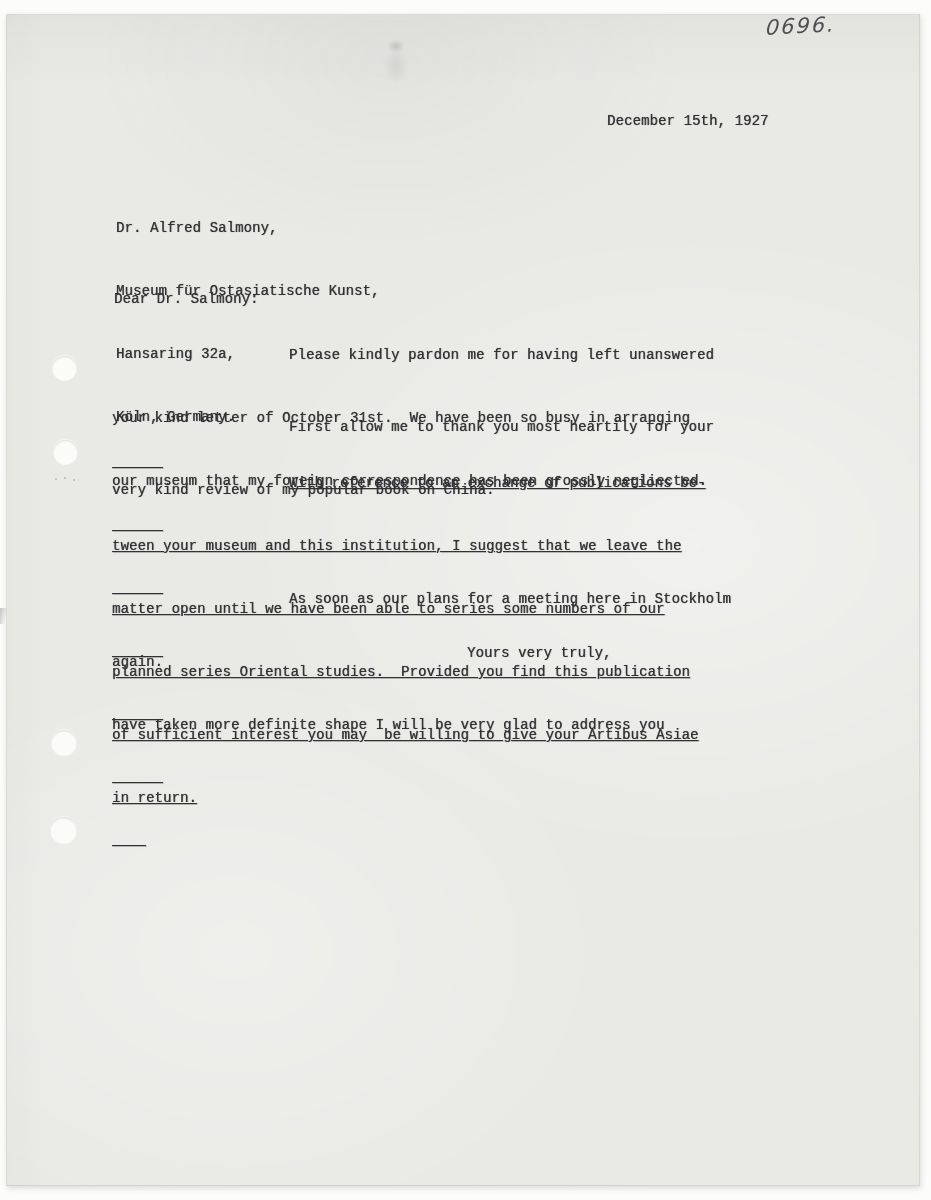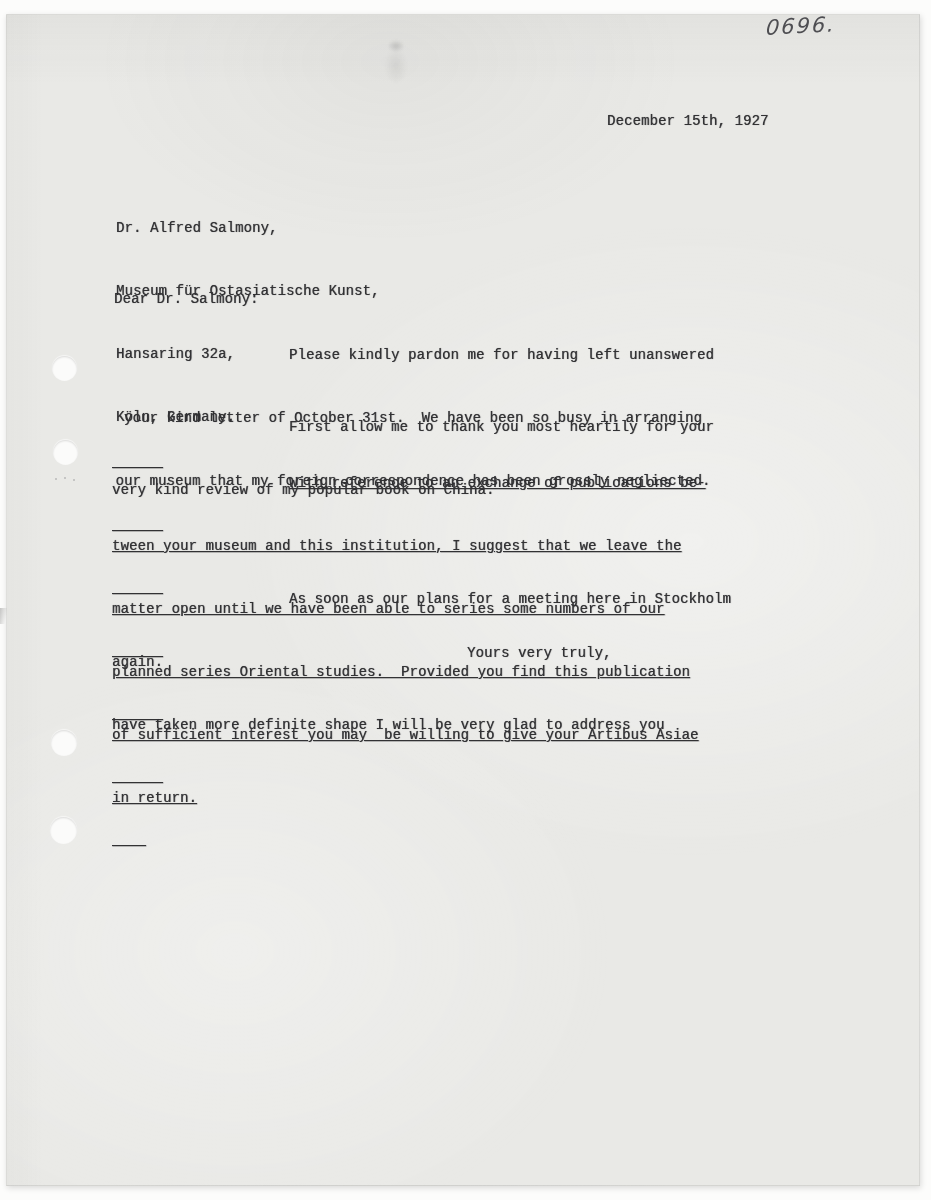--- a/index.html
+++ b/index.html
@@ -92,21 +92,21 @@
     line-height: 21px;
     white-space: pre;
     text-shadow: 0.4px 0.4px 0.7px rgba(46,46,50,0.75);
     letter-spacing: 0.1px;
   }
   .date-line { left: 607px; top: 111px; }
   .address { left: 116px; top: 176px; }
   .salutation { left: 114px; top: 269px; margin-top: 20px; }
   .body-block { left: 112px; top: 303px; width: 760px; }
   .paragraph { position: absolute; left: 0; }
-  .para-1 { top: 0px; text-align: center; }
+  .para-1 { top: 0px; }
   .para-2 { top: 72px; }
   .para-3 { top: 128px; text-decoration: underline; }
   .para-4 { top: 244px; }
   .paragraph .line:first-child { padding-left: 177px; }
   .closing { left: 467px; top: 643px; }
 </style>
 </head>
 <body>
 
 <div class="scan">

